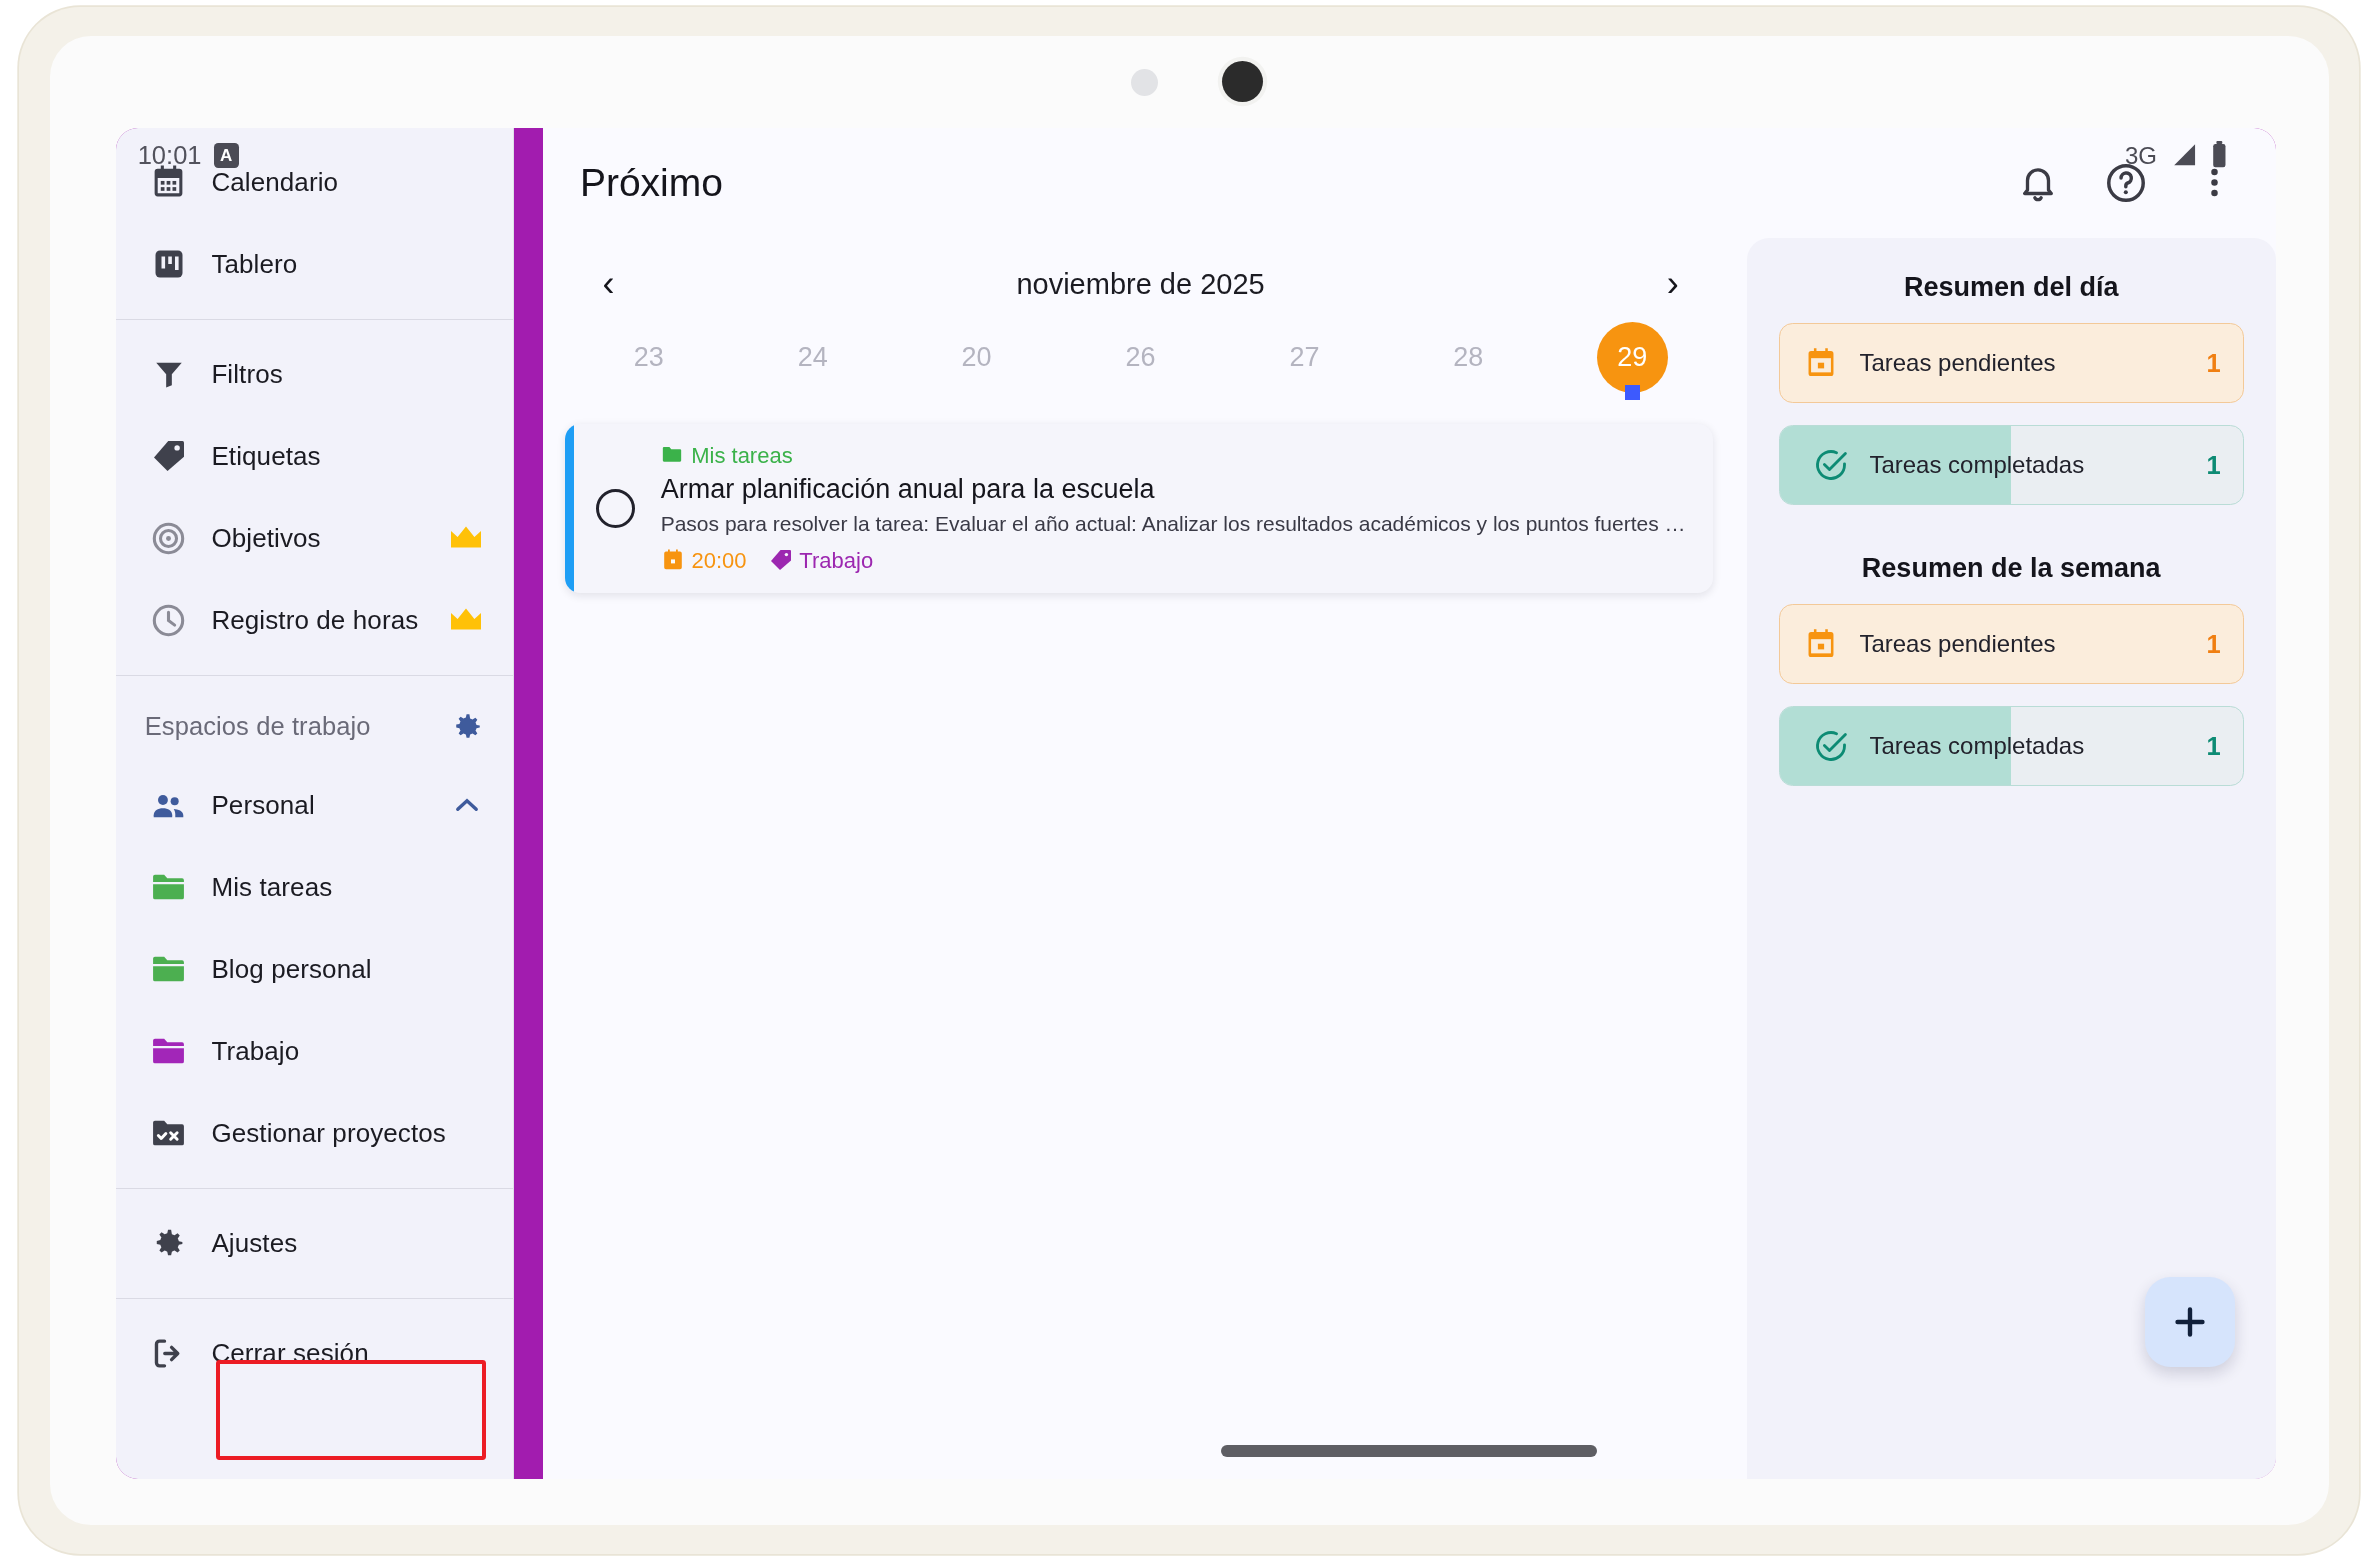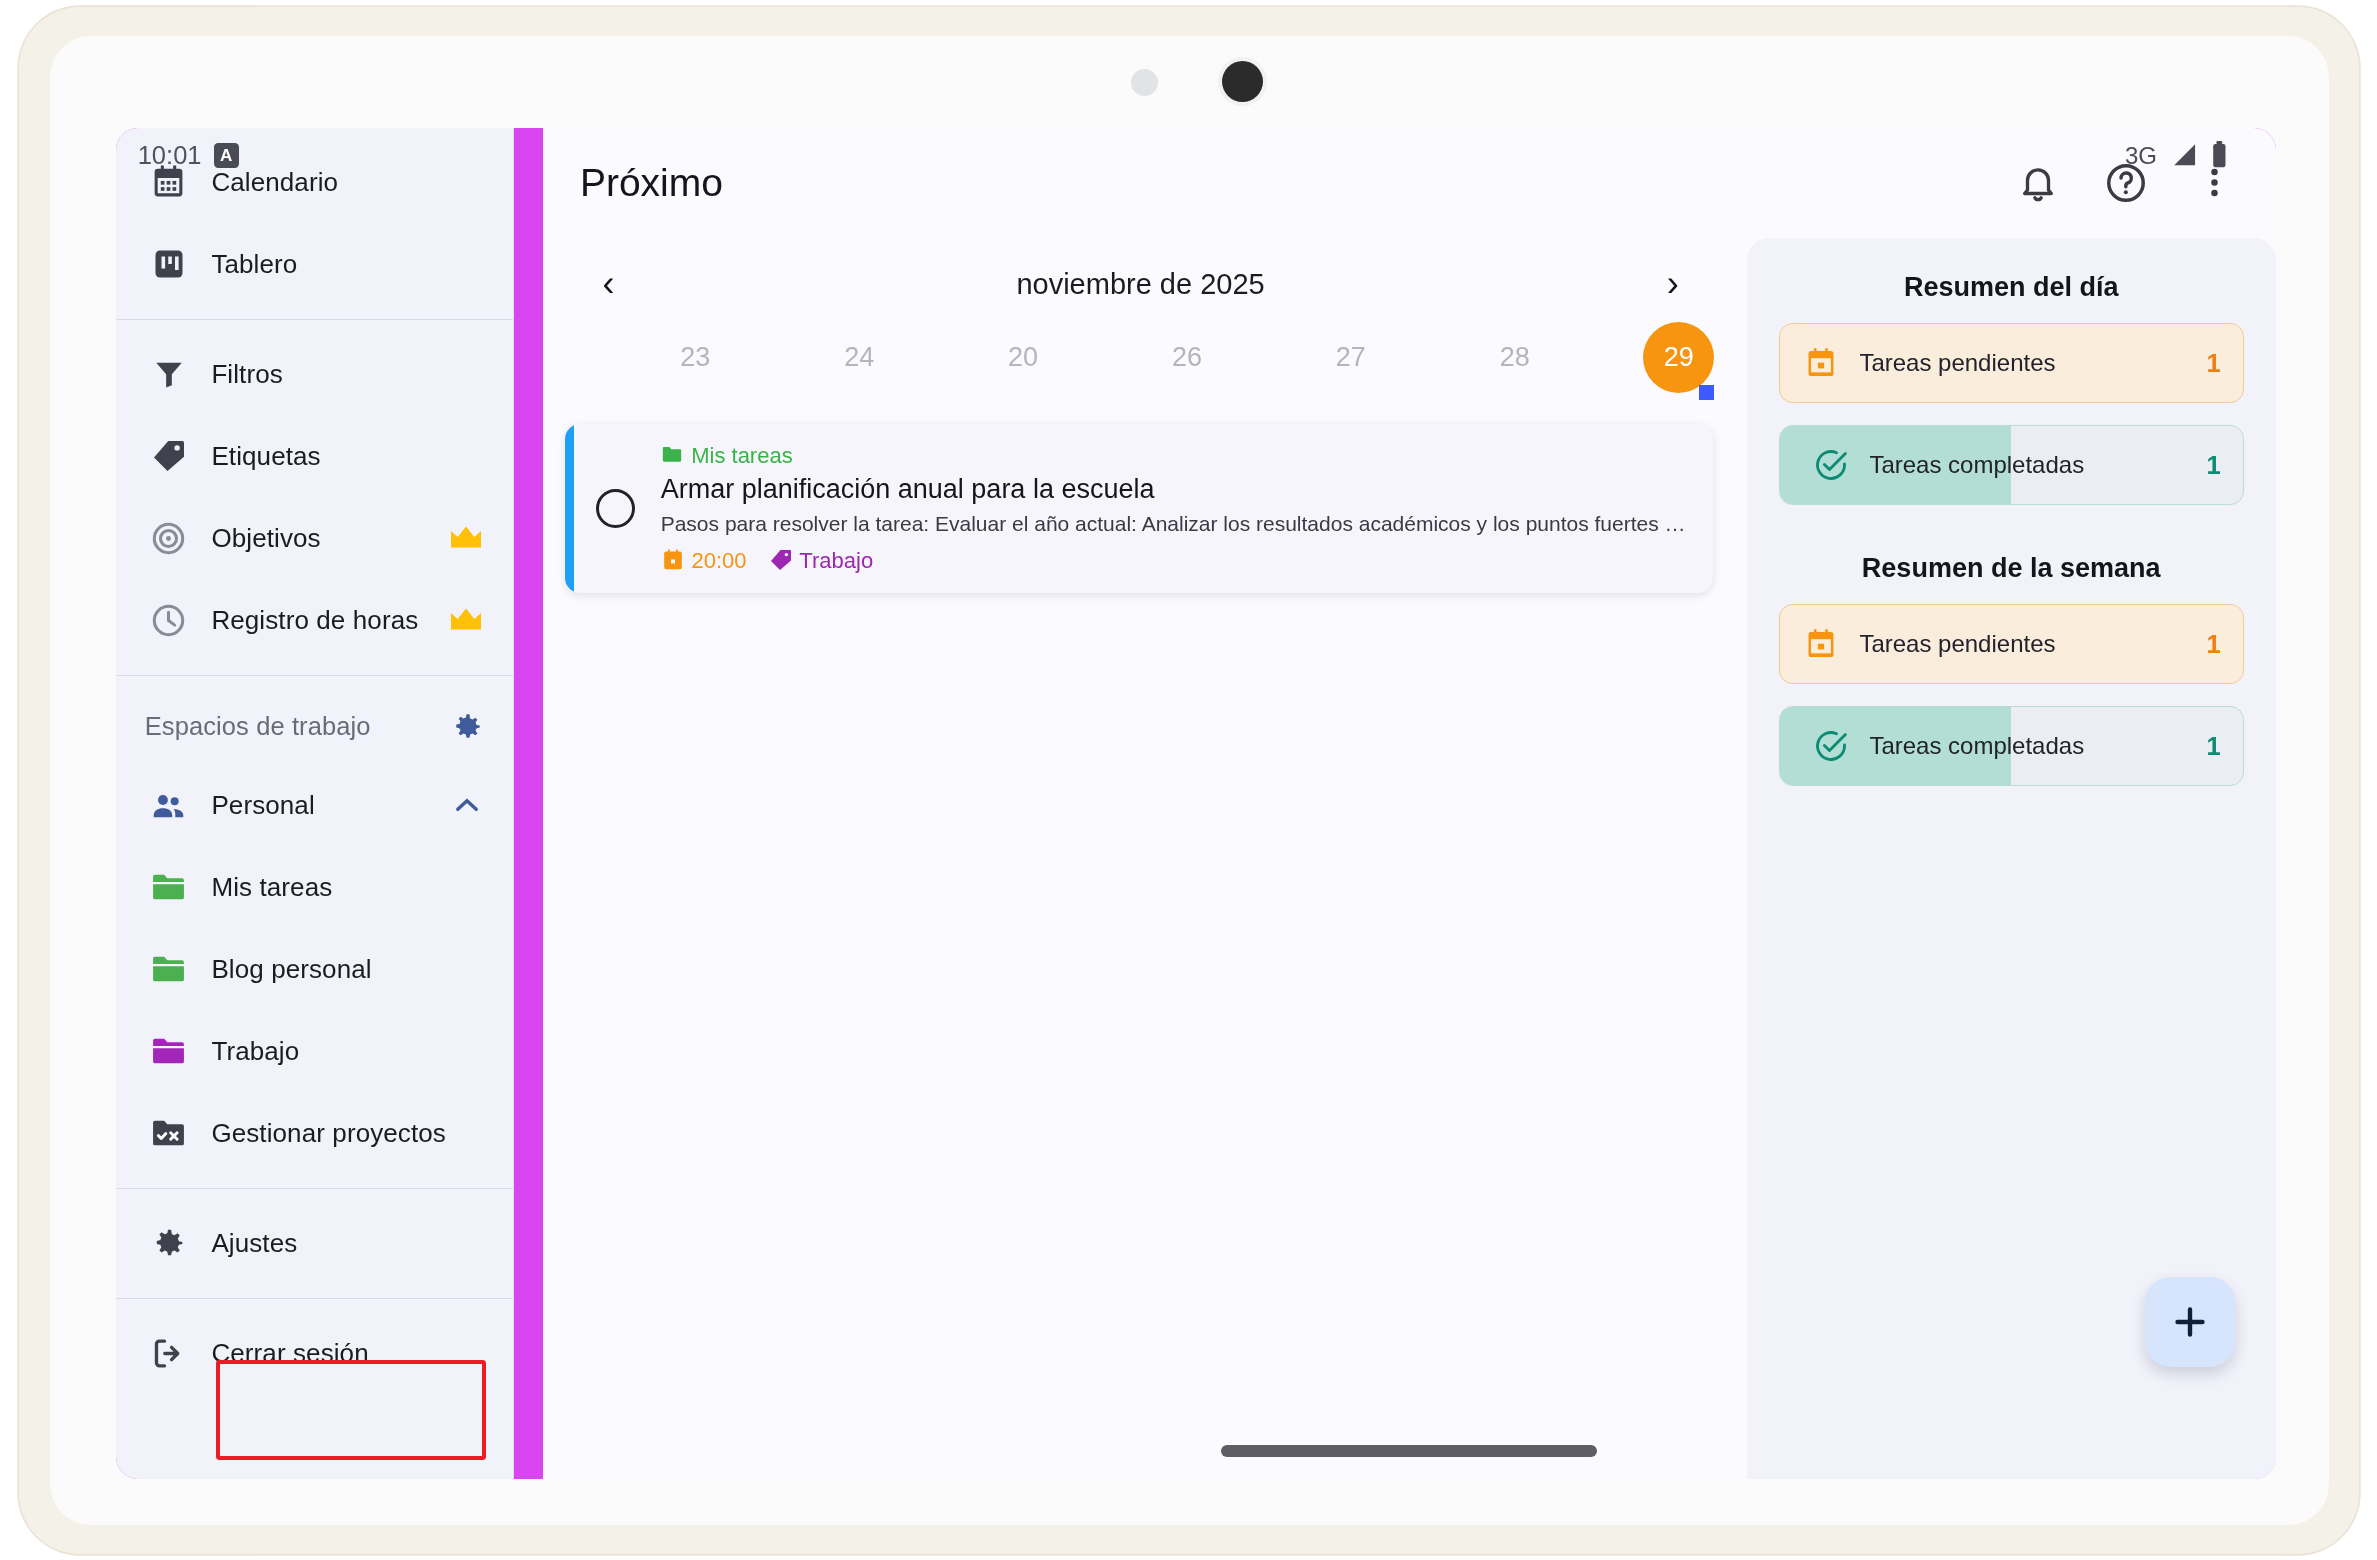--- a/index.html
+++ b/index.html
@@ -34,21 +34,21 @@
     position: absolute; left: 1172px; top: 25.5px;
     width: 41px; height: 41px; border-radius: 50%;
     background: #2b2b2b;
     box-shadow: 0 0 0 4.2px #f2f2f0;
   }
 
   
   #app-window {
     position: absolute; left: 66px; top: 92px;
     width: 2160px; height: 1351px;
-    background: #d946ef;
+    background: #a21caf;
     border-radius: 22px;
     overflow: hidden;
     display: flex;
     gap: 29px;
   }
 
   
   #sidebar {
     width: 517px; height: 100%;
     background: #f2f2fa;
@@ -118,21 +118,21 @@
   #month-label { font-size: 29px; color: #1b1b22; }
   .month-arrow {
     width: 49px; height: 49px; display:flex; align-items:center; justify-content:center;
     cursor: pointer; font-size: 36px; color: #15151c; line-height: 1;
   }
   #weekdays, #daynums {
     display: grid; grid-template-columns: repeat(7, 1fr);
     padding: 0 24px;
   }
   .weekday { text-align: center; font-size: 25.5px; color: #6c6c79; padding: 12px 0; }
-  .daycell { display: flex; flex-direction: column; align-items: flex-end; padding-top: 5.1px; }
+  .daycell { display: flex; flex-direction: column; align-items: center; padding-top: 5.1px; }
   .daynum {
     width: 71px; height: 71px; border-radius: 50%;
     display: flex; align-items: center; justify-content: center;
     font-size: 27px; color: #b4b4c0;
   }
   .daynum.today { background: #f79410; color: #ffffff; }
   .day-dot { width: 15.3px; height: 15.3px; background: #3d5afe; margin-top: -8.5px; }
 
   
   #task-list { padding: 24px 25.5px 0 22px; }

